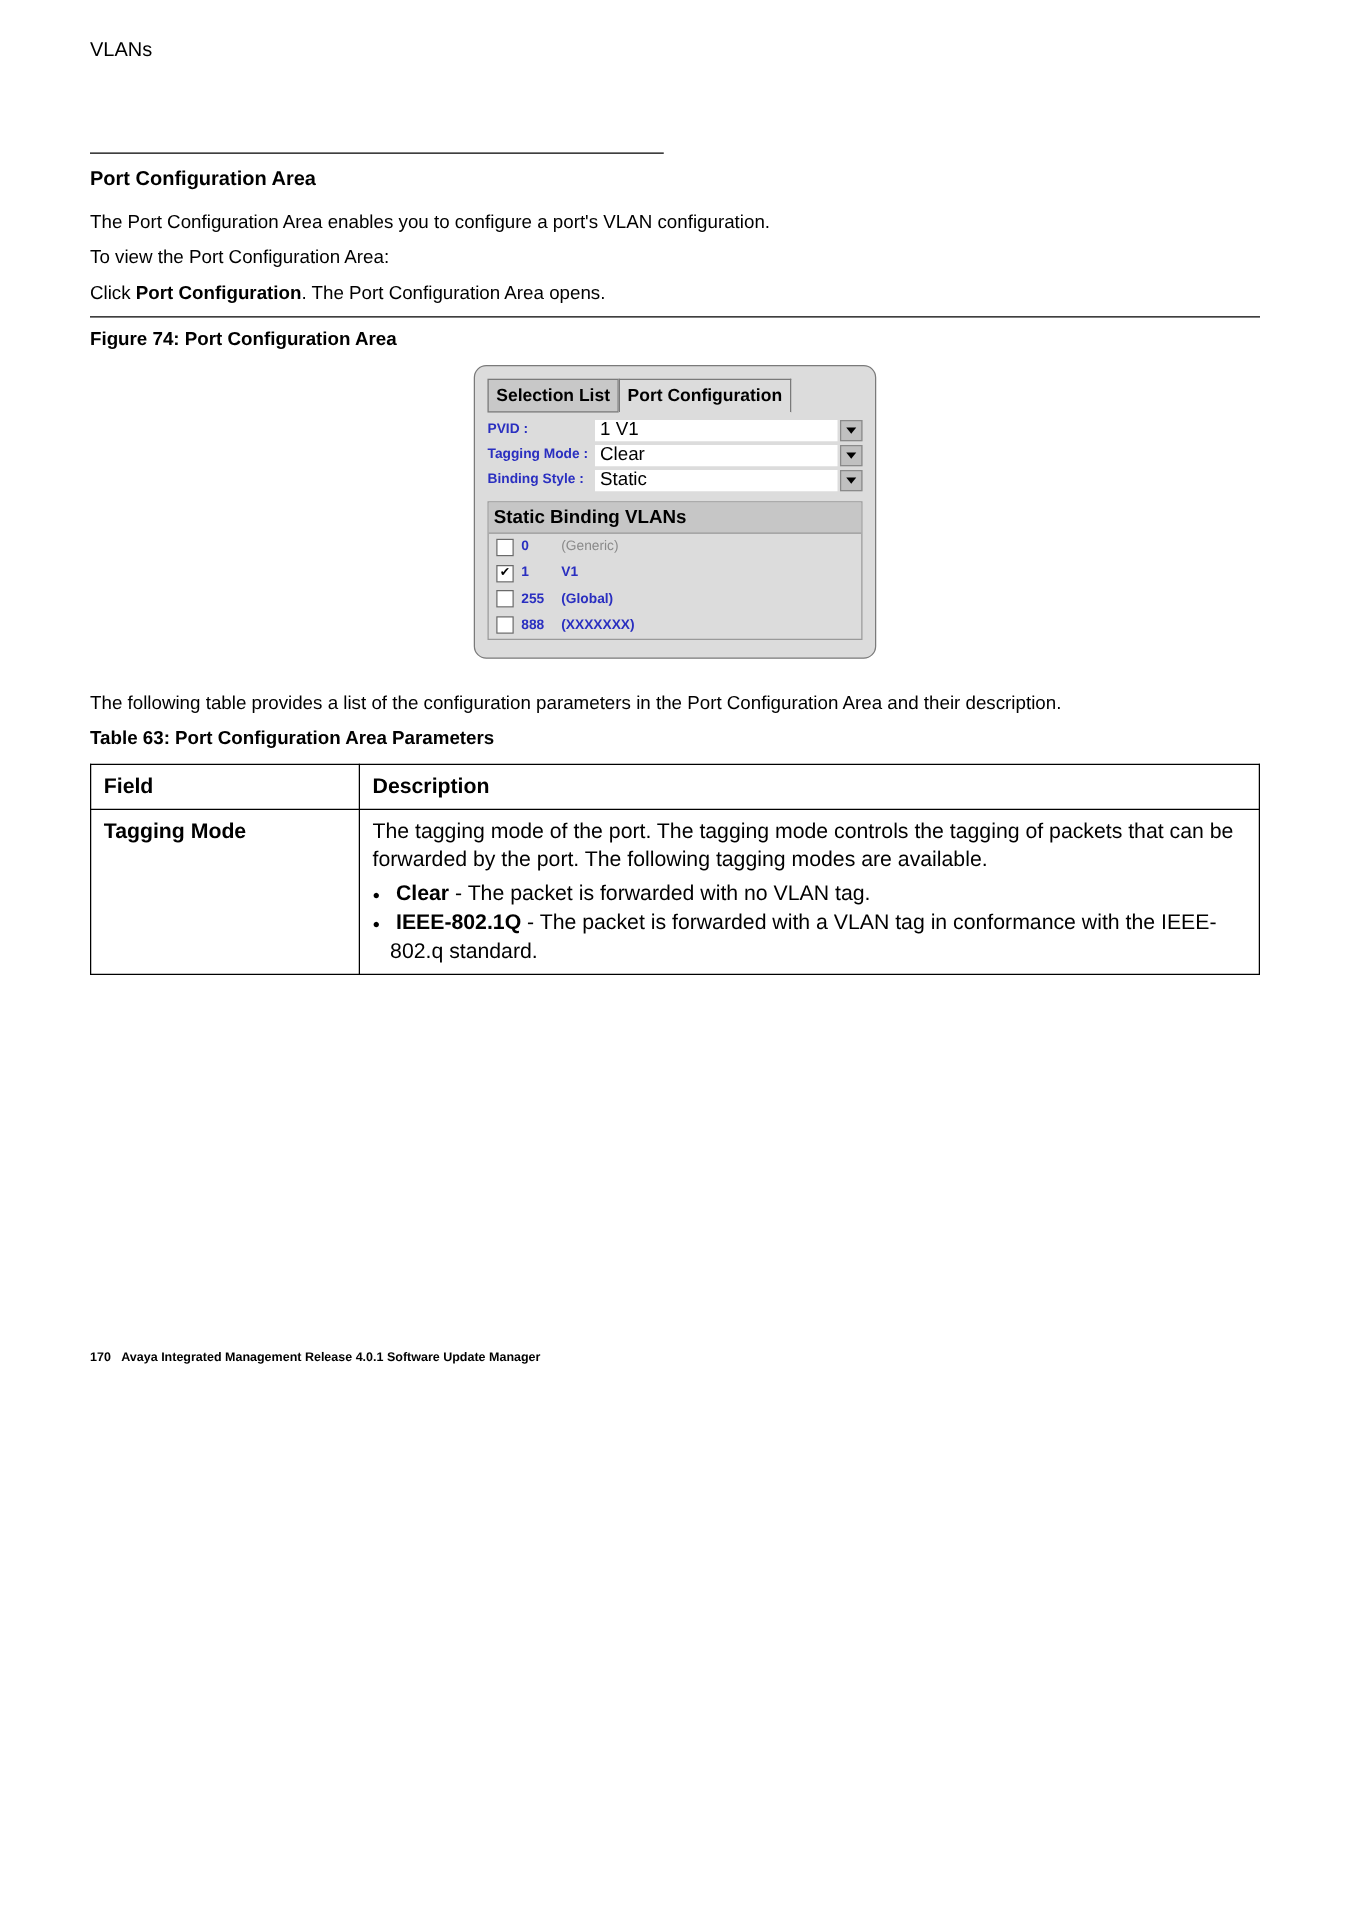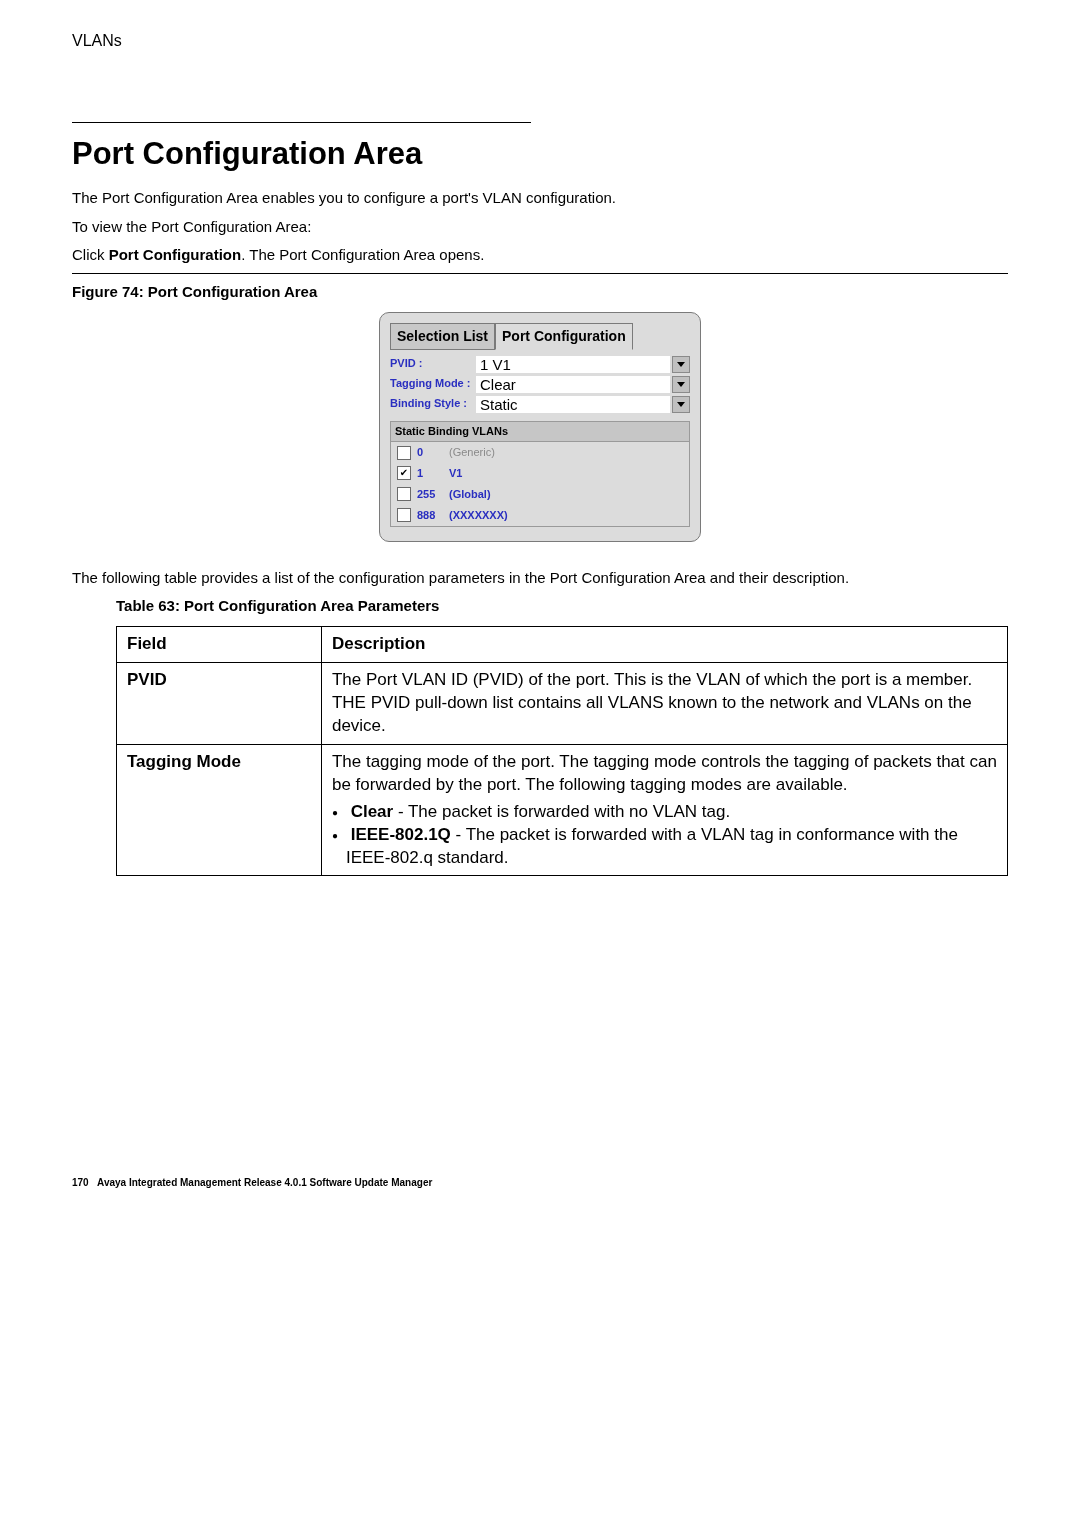--- a/index.html
+++ b/index.html
@@ -21,25 +21,25 @@
     border-top: 1px solid #000;
     margin: 0;
   }
   hr.short-rule {
     border: none;
     border-top: 1px solid #000;
     margin: 0 0 10px 0;
     width: 49%;
   }
   .h1 {
-    font-size: 31px;
+    font-size: 16px;
     font-weight: bold;
     margin: 8px 0 14px 0;
   }
-  .indent1 { margin-left: 44px; }
+  .indent1 { }
   .indent2 { margin-left: 86px; }
   .para { margin: 4px 0 8px 0; }
   .bold { font-weight: bold; }
   .fig-caption {
     font-weight: bold;
     margin: 8px 0 10px 0;
   }
 
   
   .ui-box {
@@ -109,21 +109,21 @@
     border-left: 4px solid transparent;
     border-right: 4px solid transparent;
     border-top: 5px solid #000;
   }
   .group {
     border: 1px solid #9a9a9a;
     margin-top: 8px;
     background: #dcdcdc;
   }
   .group-title {
-    font-size: 11px;
+    font-size: 15px;
     font-weight: bold;
     background: #c6c6c6;
     padding: 2px 4px;
     border-bottom: 1px solid #9a9a9a;
   }
   .vlan-row {
     display: flex;
     align-items: center;
     font-size: 11px;
     padding: 3px 6px;
@@ -274,24 +274,20 @@
   <div class="fig-caption">Table 63: Port Configuration Area Parameters</div>
 
   <table class="params">
     <thead>
       <tr>
         <th style="width:23%">Field</th>
         <th>Description</th>
       </tr>
     </thead>
     <tbody>
-      <tr>
-        <td class="bold">PVID</td>
-        <td>The Port VLAN ID (PVID) of the port. This is the VLAN of which the port is a member. THE PVID pull-down list contains all VLANS known to the network and VLANs on the device.</td>
-      </tr>
       <tr>
         <td class="bold">Tagging Mode</td>
         <td>
           <span>The tagging mode of the port. The tagging mode controls the tagging of packets that can be forwarded by the port. The following tagging modes are available.</span>
           <ul class="bullets">
             <li>
               <span class="bold">Clear</span><span> - The packet is forwarded with no VLAN tag.</span>
             </li>
             <li>
               <span class="bold">IEEE-802.1Q</span><span> - The packet is forwarded with a VLAN tag in conformance with the IEEE-802.q standard.</span>

